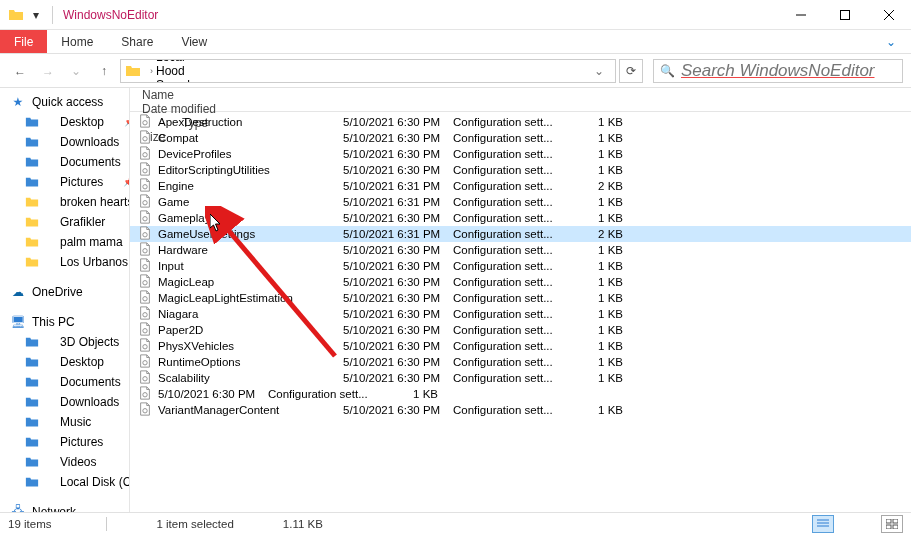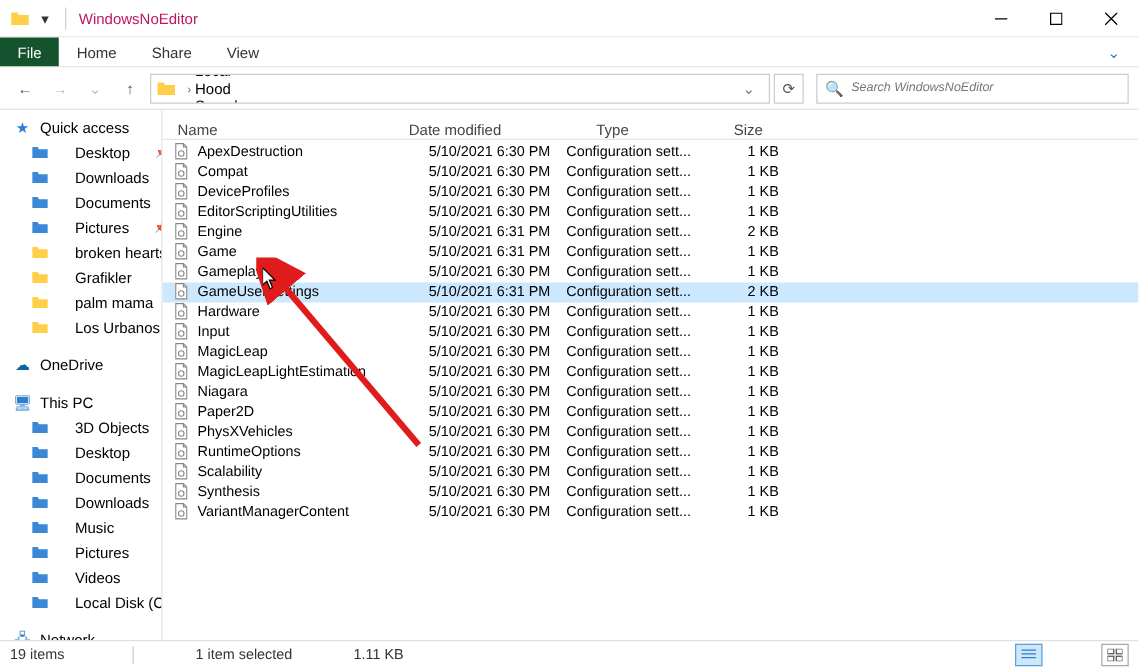--- a/index.html
+++ b/index.html
@@ -10,46 +10,46 @@
   .titlebar .qat-icon { width: 20px; height: 20px; display: flex; align-items: center; justify-content: center; color: #333; }
   .titlebar .sep { width: 1px; height: 18px; background: #d0d0d0; margin: 0 6px; }
   .titlebar .title { font-size: 12px; color: #be185d; margin-left: 4px; }
   .titlebar .spacer { flex: 1; }
   .winbtn { width: 44px; height: 30px; display: flex; align-items: center; justify-content: center; color: #000; }
   .winbtn svg { width: 10px; height: 10px; }
 
   
   .ribbon { height: 24px; display: flex; align-items: stretch; background: #fff; border-bottom: 1px solid #e1e1e1; }
   .ribbon .tab { padding: 0 14px; display: flex; align-items: center; font-size: 12px; color: #333; }
-  .ribbon .tab.file { background: #14532d; color: #fff; }
+  .ribbon .tab.file { background: #ef4444; color: #fff; }
   .ribbon .help { margin-left: auto; width: 40px; display:flex;align-items:center;justify-content:center; color:#1979ca; }
 
   
   .addrbar { height: 34px; display: flex; align-items: center; padding: 0 8px; gap: 4px; background: #fff; border-bottom: 1px solid #e1e1e1; }
   .nav-arrow { width: 24px; height: 24px; display:flex;align-items:center;justify-content:center; color:#555; }
   .nav-arrow.disabled { color: #bbb; }
   .addrbox { flex: 1; height: 24px; border: 1px solid #ccc; display: flex; align-items: center; padding: 0 4px; gap:2px; background:#fff; overflow:hidden; }
   .addrbox .folder-ico { width:16px; height:16px; margin-right:2px; }
   .crumb { display:flex; align-items:center; font-size:12px; color:#000; white-space:nowrap; padding:0 2px;}
   .crumb .chev { color:#666; padding:0 3px; font-size:9px; }
   .refresh { width:24px; height:24px; border:1px solid #ccc; margin-left:-1px; display:flex;align-items:center;justify-content:center; color:#555; }
   .searchbox { width: 250px; height: 24px; border:1px solid #ccc; margin-left:6px; display:flex; align-items:center; padding:0 6px; color:#777; gap:6px; }
-  .searchbox input { border:none; outline:none; flex:1; font-size:10px; font-style: italic; color:#404040; background:transparent; }
+  .searchbox input { border:none; outline:none; flex:1; font-size:17px; font-style: italic; color:#ef4444; background:transparent;text-decoration:underline; }
 
   
   .main { display:flex; height: calc(534px - 30px - 24px - 34px - 22px); }
   .sidebar { width: 130px; border-right: 1px solid #e5e5e5; padding: 4px 0; overflow:hidden; }
   .sidegroup { margin-bottom: 10px; }
   .sideitem { display:flex; align-items:center; height: 20px; padding-left: 10px; gap:6px; font-size:12px; color:#000; white-space:nowrap; }
   .sideitem.child { padding-left: 24px; gap: 20px; }
   .sideitem .ico { width:16px; height:16px; flex-shrink:0; display:inline-flex;align-items:center;justify-content:center; }
   .pin { margin-left:auto; margin-right:6px; width:10px; color:#888; font-size:9px; }
 
   .filepane { flex:1; display:flex; flex-direction:column; overflow:hidden; }
-  .cols { height: 24px; display:flex; align-items:flex-end; border-bottom: 1px solid #e5e5e5; padding-left: 8px; color:#444; font-size:12px; }
+  .cols { height: 24px; display:flex; align-items:flex-start; border-bottom: 1px solid #e5e5e5; padding-left: 8px; color:#444; font-size:12px;flex-direction:column; }
   .cols .col { border-right: 1px solid transparent; padding-left:4px;}
   .col-name { width: 185px; }
   .col-date { width: 110px; }
   .col-type { width: 110px; margin-left: 40px; }
   .col-size { width: 70px; text-align:left; }
 
   .filelist { flex:1; overflow:auto; padding-top:2px; }
   .row { display:flex; align-items:center; height: 16px; padding-left: 8px; font-size:11.5px; color:#000; }
   .row.selected { background:#cce8ff; }
   .row .ico { width:16px; height:16px; margin-right:4px; }
@@ -505,21 +505,20 @@
     <span class="c-date">5/10/2021 6:30 PM</span>
     <span class="c-type">Configuration sett...</span>
     <span class="c-size">1 KB</span>
         </div>
         <div class="row">
     <span class="ico"><svg width="14" height="14" viewBox="0 0 16 16">
               <path d="M3 1h7l3 3v11H3z" fill="#fff" stroke="#888"></path>
               <path d="M10 1v3h3" fill="none" stroke="#888"></path>
               <circle cx="8" cy="10" r="2.5" fill="none" stroke="#888"></circle>
             </svg></span>
-    <span class="c-name">Synthesis</span>
     <span class="c-date">5/10/2021 6:30 PM</span>
     <span class="c-type">Configuration sett...</span>
     <span class="c-size">1 KB</span>
         </div>
         <div class="row">
     <span class="ico"><svg width="14" height="14" viewBox="0 0 16 16">
               <path d="M3 1h7l3 3v11H3z" fill="#fff" stroke="#888"></path>
               <path d="M10 1v3h3" fill="none" stroke="#888"></path>
               <circle cx="8" cy="10" r="2.5" fill="none" stroke="#888"></circle>
             </svg></span>

